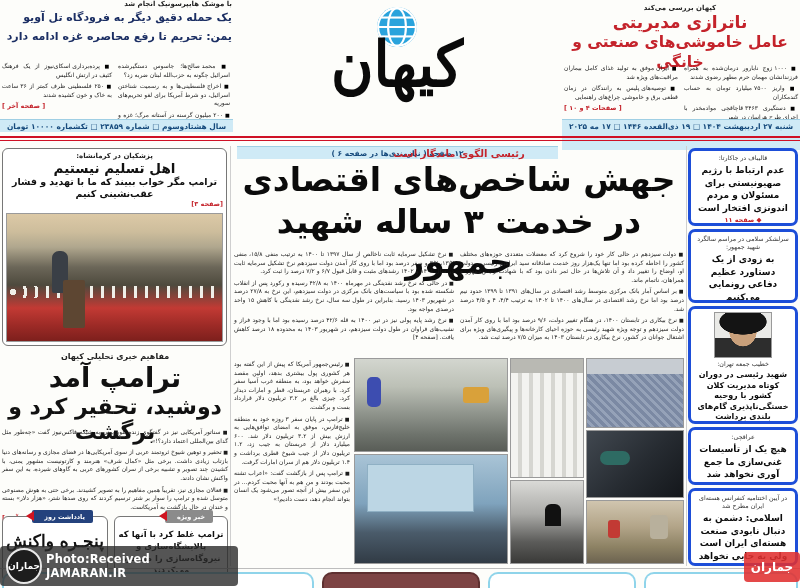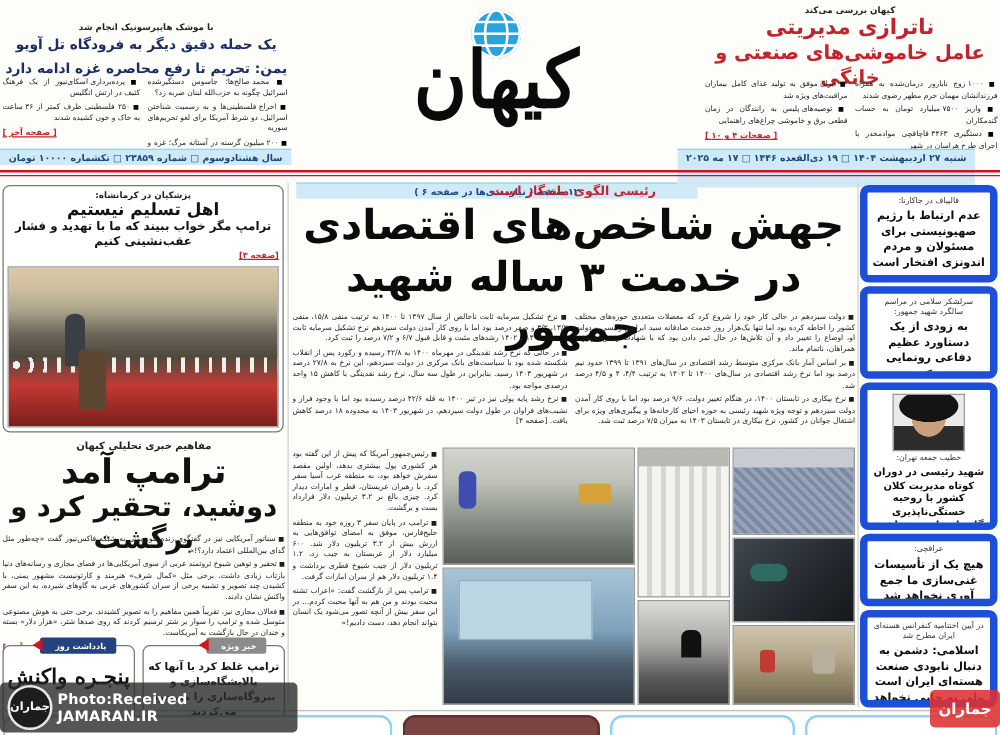--- a/index.html
+++ b/index.html
@@ -13,37 +13,37 @@
   .ctr { text-align: center; }
   .bold { font-weight: bold; }
 
   
   .kicker { font-size: 7px; font-weight: bold; color:#222; }
   .hl-navy { color: #1b2e63; font-weight: bold; font-size: 11px; line-height: 19px; }
   .hl-red  { color: #c4232b; font-weight: bold; font-size: 15.5px; line-height: 20px; }
   .mini { font-size: 6px; line-height: 8.5px; text-align: justify; color:#222; }
   .mini p { margin-bottom: 3px; }
   .mini p::before { content:"■ "; font-size:5px; color:#000; }
-  .tag-red { color:#c4232b; font-weight:bold; font-size:6.5px;text-decoration:underline; }
+  .tag-red { color:#c4232b; font-weight:bold; font-size:6.5px; }
   .bluebar {
     background:#cfeaf6; color:#164a7c; font-weight:bold; font-size:7.5px;
     line-height:13px; text-align:center; border-top:1px solid #9fcfe4;
   }
   .masthead-word {
     font-family:"DejaVu Serif", serif; font-weight:bold; font-size:58px;
     letter-spacing:-2px; transform: scaleY(1.08); color:#0a0a0a;
   }
   .redrule { border-top:2px solid #cf1126; border-bottom:1px solid #cf1126; height:5px; }
 
   
   .lead-kicker { color:#c4232b; font-weight:bold; font-size:10px; }
   .lead-hl { font-weight:bold; color:#0b0b0b; font-size:33px; line-height:40px; letter-spacing:-1px; }
 
   
-  .sbox { border:6px solid #1d4ed8; border-radius:7px; background:#fff; padding:3px 4px; text-align:center; overflow:hidden; }
+  .sbox { border:3px solid #1d4ed8; border-radius:7px; background:#fff; padding:3px 4px; text-align:center; overflow:hidden; }
   .sbox .k { font-size:6.3px; color:#333; line-height:8px; }
   .sbox .t { font-weight:bold; font-size:9px; line-height:12.5px; color:#0d0d0d; margin-top:2px; }
   .sbox .pg { color:#c4232b; font-weight:bold; font-size:6.5px; margin-top:2px; }
 
   .framebox { border:1px solid #777; border-radius:6px; background:#fff; }
   .pill { position:absolute; top:-7px; right:14px; height:13px; display:flex; align-items:center;
           color:#fff; font-size:6.5px; font-weight:bold; padding:0 8px 0 12px; border-radius:2px; }
   .pill .arr { position:absolute; left:-6px; top:1px; width:0; height:0;
           border-top:5px solid transparent; border-bottom:5px solid transparent; border-right:8px solid #d01420; }
   .pill.navy { background:#24427d; }
@@ -104,21 +104,21 @@
               border-radius:4px; color:#fff; font-weight:bold; font-size:12px; display:flex; align-items:center; justify-content:center; z-index:30; }
 
   .vrule { background:#cfcfcf; width:1px; }
   .hrule-gray { background:#bdbdbd; height:1px; }
 </style>
 </head>
 <body>
 
 <div id="page">
 
-  <div class="abs ctr" style="left:2px; top:18px; width:230px;">
+  <div class="abs ctr" style="left:2px; top:0; width:230px;text-align:right;">
     <div class="kicker">با موشک هایپرسونیک انجام شد</div>
     <div class="hl-navy">یک حمله دقیق دیگر به فرودگاه تل آویو</div>
     <div class="hl-navy">یمن: تحریم تا رفع محاصره غزه ادامه دارد</div>
   </div>
   <div class="abs mini" style="left:118px; top:62px; width:112px;">
     <p>محمد صالح‌ها؛ جاسوس دستگیرشده اسرائیل چگونه به حزب‌الله لبنان ضربه زد؟</p>
     <p>اخراج فلسطینی‌ها و به رسمیت شناختن اسرائیل، دو شرط آمریکا برای لغو تحریم‌های سوریه</p>
     <p>۲۰۰ میلیون گرسنه در آستانه مرگ؛ غزه و سودان در اوج</p>
   </div>
   <div class="abs mini" style="left:2px; top:62px; width:110px;">
@@ -153,21 +153,21 @@
   <div class="abs mini" style="left:684px; top:64px; width:114px;">
     <p>۱۰۰۰ زوج نابارور درمان‌شده به همراه فرزندانشان مهمان حرم مطهر رضوی شدند</p>
     <p>واریز ۷۵۰۰ میلیارد تومان به حساب گندمکاران</p>
     <p>دستگیری ۳۴۶۳ قاچاقچی موادمخدر با اجرای طرح هراسان در شهر</p>
   </div>
   <div class="abs mini" style="left:564px; top:64px; width:114px;">
     <p>ایران موفق به تولید غذای کامل بیماران مراقبت‌های ویژه شد</p>
     <p>توصیه‌های پلیس به رانندگان در زمان قطعی برق و خاموشی چراغ‌های راهنمایی</p>
     <div class="tag-red" style="text-align:left;">[ صفحات ۴ و ۱۰ ]</div>
   </div>
-  <div class="abs bluebar" style="left:542px; top:119px; width:238px; height:31px;">شنبه ۲۷ اردیبهشت ۱۴۰۴ □ ۱۹ ذی‌القعده ۱۴۴۶ □ ۱۷ مه ۲۰۲۵</div>
+  <div class="abs bluebar" style="left:562px; top:119px; width:238px; height:31px;">شنبه ۲۷ اردیبهشت ۱۴۰۴ □ ۱۹ ذی‌القعده ۱۴۴۶ □ ۱۷ مه ۲۰۲۵</div>
 
   <div class="abs redrule" style="left:0; top:136px; width:800px;"></div>
 
   <div class="abs vrule" style="left:230px; top:146px; height:420px;"></div>
   <div class="abs vrule" style="left:686px; top:146px; height:420px;"></div>
 
   <div class="abs ctr lead-kicker" style="left:234px; top:148px; width:450px;">رئیسی الگوی ماندگار است</div>
   <div class="abs ctr lead-hl" style="left:234px; top:160px; width:450px;">جهش شاخص‌های اقتصادی</div>
   <div class="abs ctr lead-hl" style="left:234px; top:202px; width:450px;">در خدمت ۳ ساله شهید جمهور</div>
 

